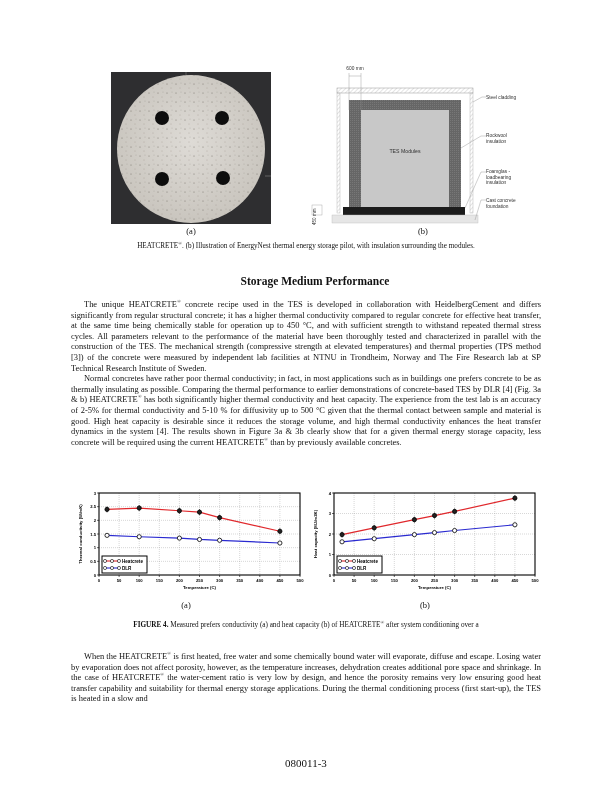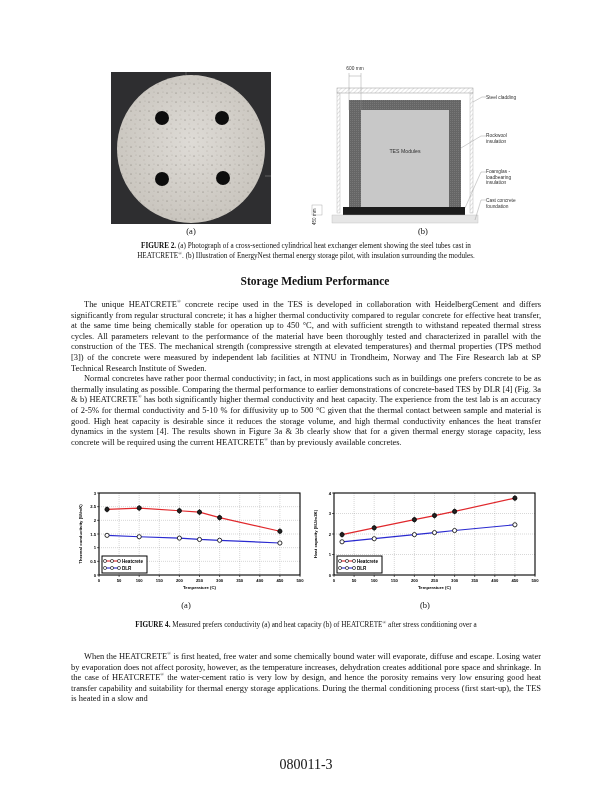--- a/index.html
+++ b/index.html
@@ -84,21 +84,20 @@
     <text x="186" y="97" font-size="4.8" fill="#333"><tspan x="186" dy="0">Rockwool</tspan><tspan x="186" dy="5.5">insulation</tspan></text>
     <polyline points="165,168 181,132 186,132" fill="none" stroke="#888" stroke-width="0.4"></polyline>
     <text x="186" y="133" font-size="4.8" fill="#333"><tspan x="186" dy="0">Foamglas -</tspan><tspan x="186" dy="5.5">loadbearing</tspan><tspan x="186" dy="5.5">insulation</tspan></text>
     <polyline points="175,180 181,160 186,160" fill="none" stroke="#888" stroke-width="0.4"></polyline>
     <text x="186" y="162" font-size="4.8" fill="#333"><tspan x="186" dy="0">Cast concrete</tspan><tspan x="186" dy="5.5">foundation</tspan></text>
   </svg>
 </div>
 <div class="abs sublabel" style="left:403px;top:226px;width:40px;">(b)</div>
 
 <div class="abs cap" style="left:60px;top:241px;width:492px;">
-  <div><b>FIGURE 2.</b><span> (a) Photograph of a cross-sectioned cylindrical heat exchanger element showing the steel tubes cast in</span></div>
   <div><span>HEATCRETE</span><sup>®</sup><span>. (b) Illustration of EnergyNest thermal energy storage pilot, with insulation surrounding the modules.</span></div>
 </div>
 
 <div class="abs heading" style="left:9px;top:275px;">Storage Medium Performance</div>
 
 <div class="abs" style="left:71px;top:299px;width:470px;">
   <p class="para"><span>The unique HEATCRETE</span><sup>®</sup><span> concrete recipe used in the TES is developed in collaboration with HeidelbergCement and differs significantly from regular structural concrete; it has a higher thermal conductivity compared to regular concrete for effective heat transfer, at the same time being chemically stable for operation up to 450 °C, and with sufficient strength to withstand repeated thermal stress cycles. All parameters relevant to the performance of the material have been thoroughly tested and characterized in parallel with the construction of the TES. The mechanical strength (compressive strength at elevated temperatures) and thermal properties (TPS method [3]) of the concrete were measured by independent lab facilities at NTNU in Trondheim, Norway and The Fire Research lab at SP Technical Research Institute of Sweden.</span></p>
   <p class="para"><span>Normal concretes have rather poor thermal conductivity; in fact, in most applications such as in buildings one prefers concrete to be as thermally insulating as possible. Comparing the thermal performance to earlier demonstrations of concrete-based TES by DLR [4] (Fig. 3a &amp; b) HEATCRETE</span><sup>®</sup><span> has both significantly higher thermal conductivity and heat capacity. The experience from the test lab is an accuracy of 2-5% for thermal conductivity and 5-10 % for diffusivity up to 500 °C given that the thermal contact between sample and material is good. High heat capacity is desirable since it reduces the storage volume, and high thermal conductivity enhances the heat transfer dynamics in the system [4]. The results shown in Figure 3a &amp; 3b clearly show that for a given thermal energy storage capacity, less concrete will be required using the current HEATCRETE</span><sup>®</sup><span> than by previously available concretes.</span></p>
 </div>
 
@@ -266,20 +265,20 @@
     <circle cx="35" cy="80" r="1.6" fill="#fff" stroke="#000" stroke-width="0.6"></circle>
     <circle cx="42" cy="80" r="1.6" fill="#fff" stroke="#000" stroke-width="0.6"></circle>
     <circle cx="49" cy="80" r="1.6" fill="#fff" stroke="#000" stroke-width="0.6"></circle>
     <text x="52" y="81.6" class="legtxt">DLR</text>
   </svg>
 
 <div class="abs sublabel" style="left:166px;top:600px;width:40px;">(a)</div>
 <div class="abs sublabel" style="left:405px;top:600px;width:40px;">(b)</div>
 
 <div class="abs cap" style="left:60px;top:620px;width:492px;">
-  <div><b>FIGURE 4.</b><span> Measured prefers conductivity (a) and heat capacity (b) of HEATCRETE</span><sup>®</sup><span> after stress conditioning over a</span></div>
+  <div><b>FIGURE 4.</b><span> Measured prefers conductivity (a) and heat capacity (b) of HEATCRETE</span><sup>®</sup><span> after system conditioning over a</span></div>
 </div>
 
 <div class="abs" style="left:71px;top:651px;width:470px;">
   <p class="para"><span>When the HEATCRETE</span><sup>®</sup><span> is first heated, free water and some chemically bound water will evaporate, diffuse and escape. Losing water by evaporation does not affect porosity, however, as the temperature increases, dehydration creates additional pore space and shrinkage. In the case of HEATCRETE</span><sup>®</sup><span> the water-cement ratio is very low by design, and hence the porosity remains very low ensuring good heat transfer capability and suitability for thermal energy storage applications. During the thermal conditioning process (first start-up), the TES is heated in a slow and</span></p>
 </div>
 
-<div class="abs" style="left:0;width:612px;top:757px;text-align:center;font-size:14px;">080011-3</div>
+<div class="abs" style="left:0;width:612px;top:757px;text-align:center;font-size:11px;">080011-3</div>
 
 </body></html>

